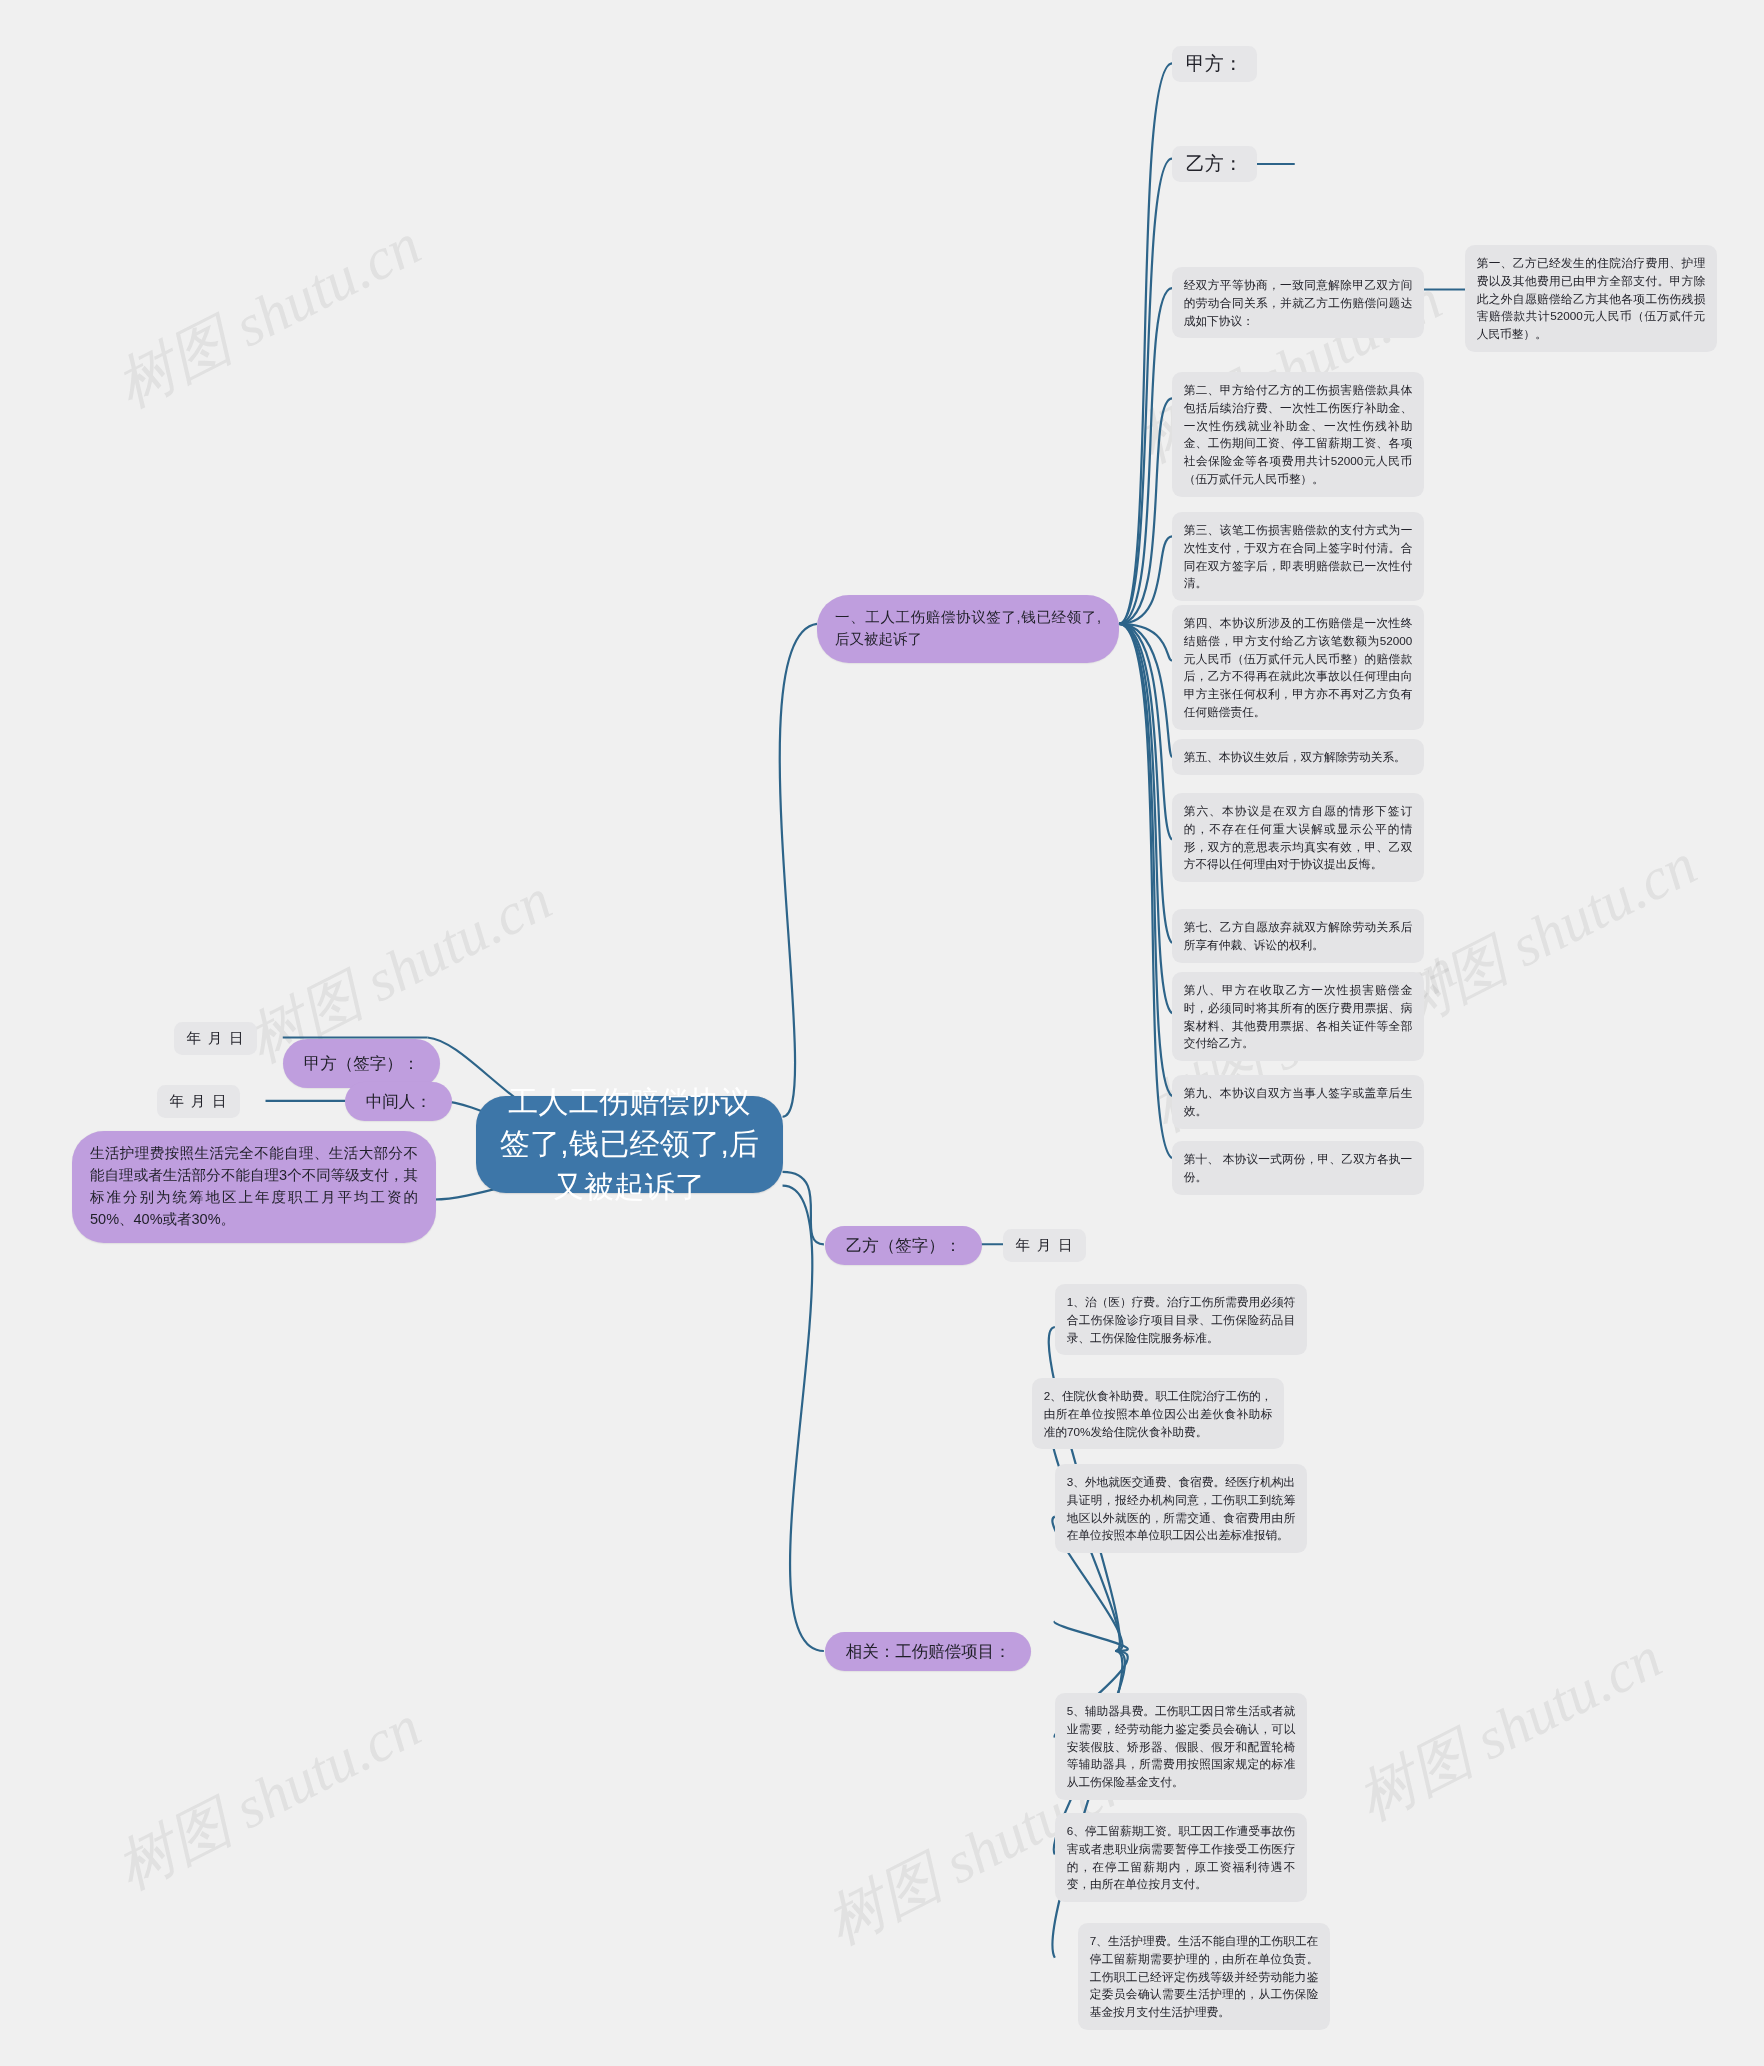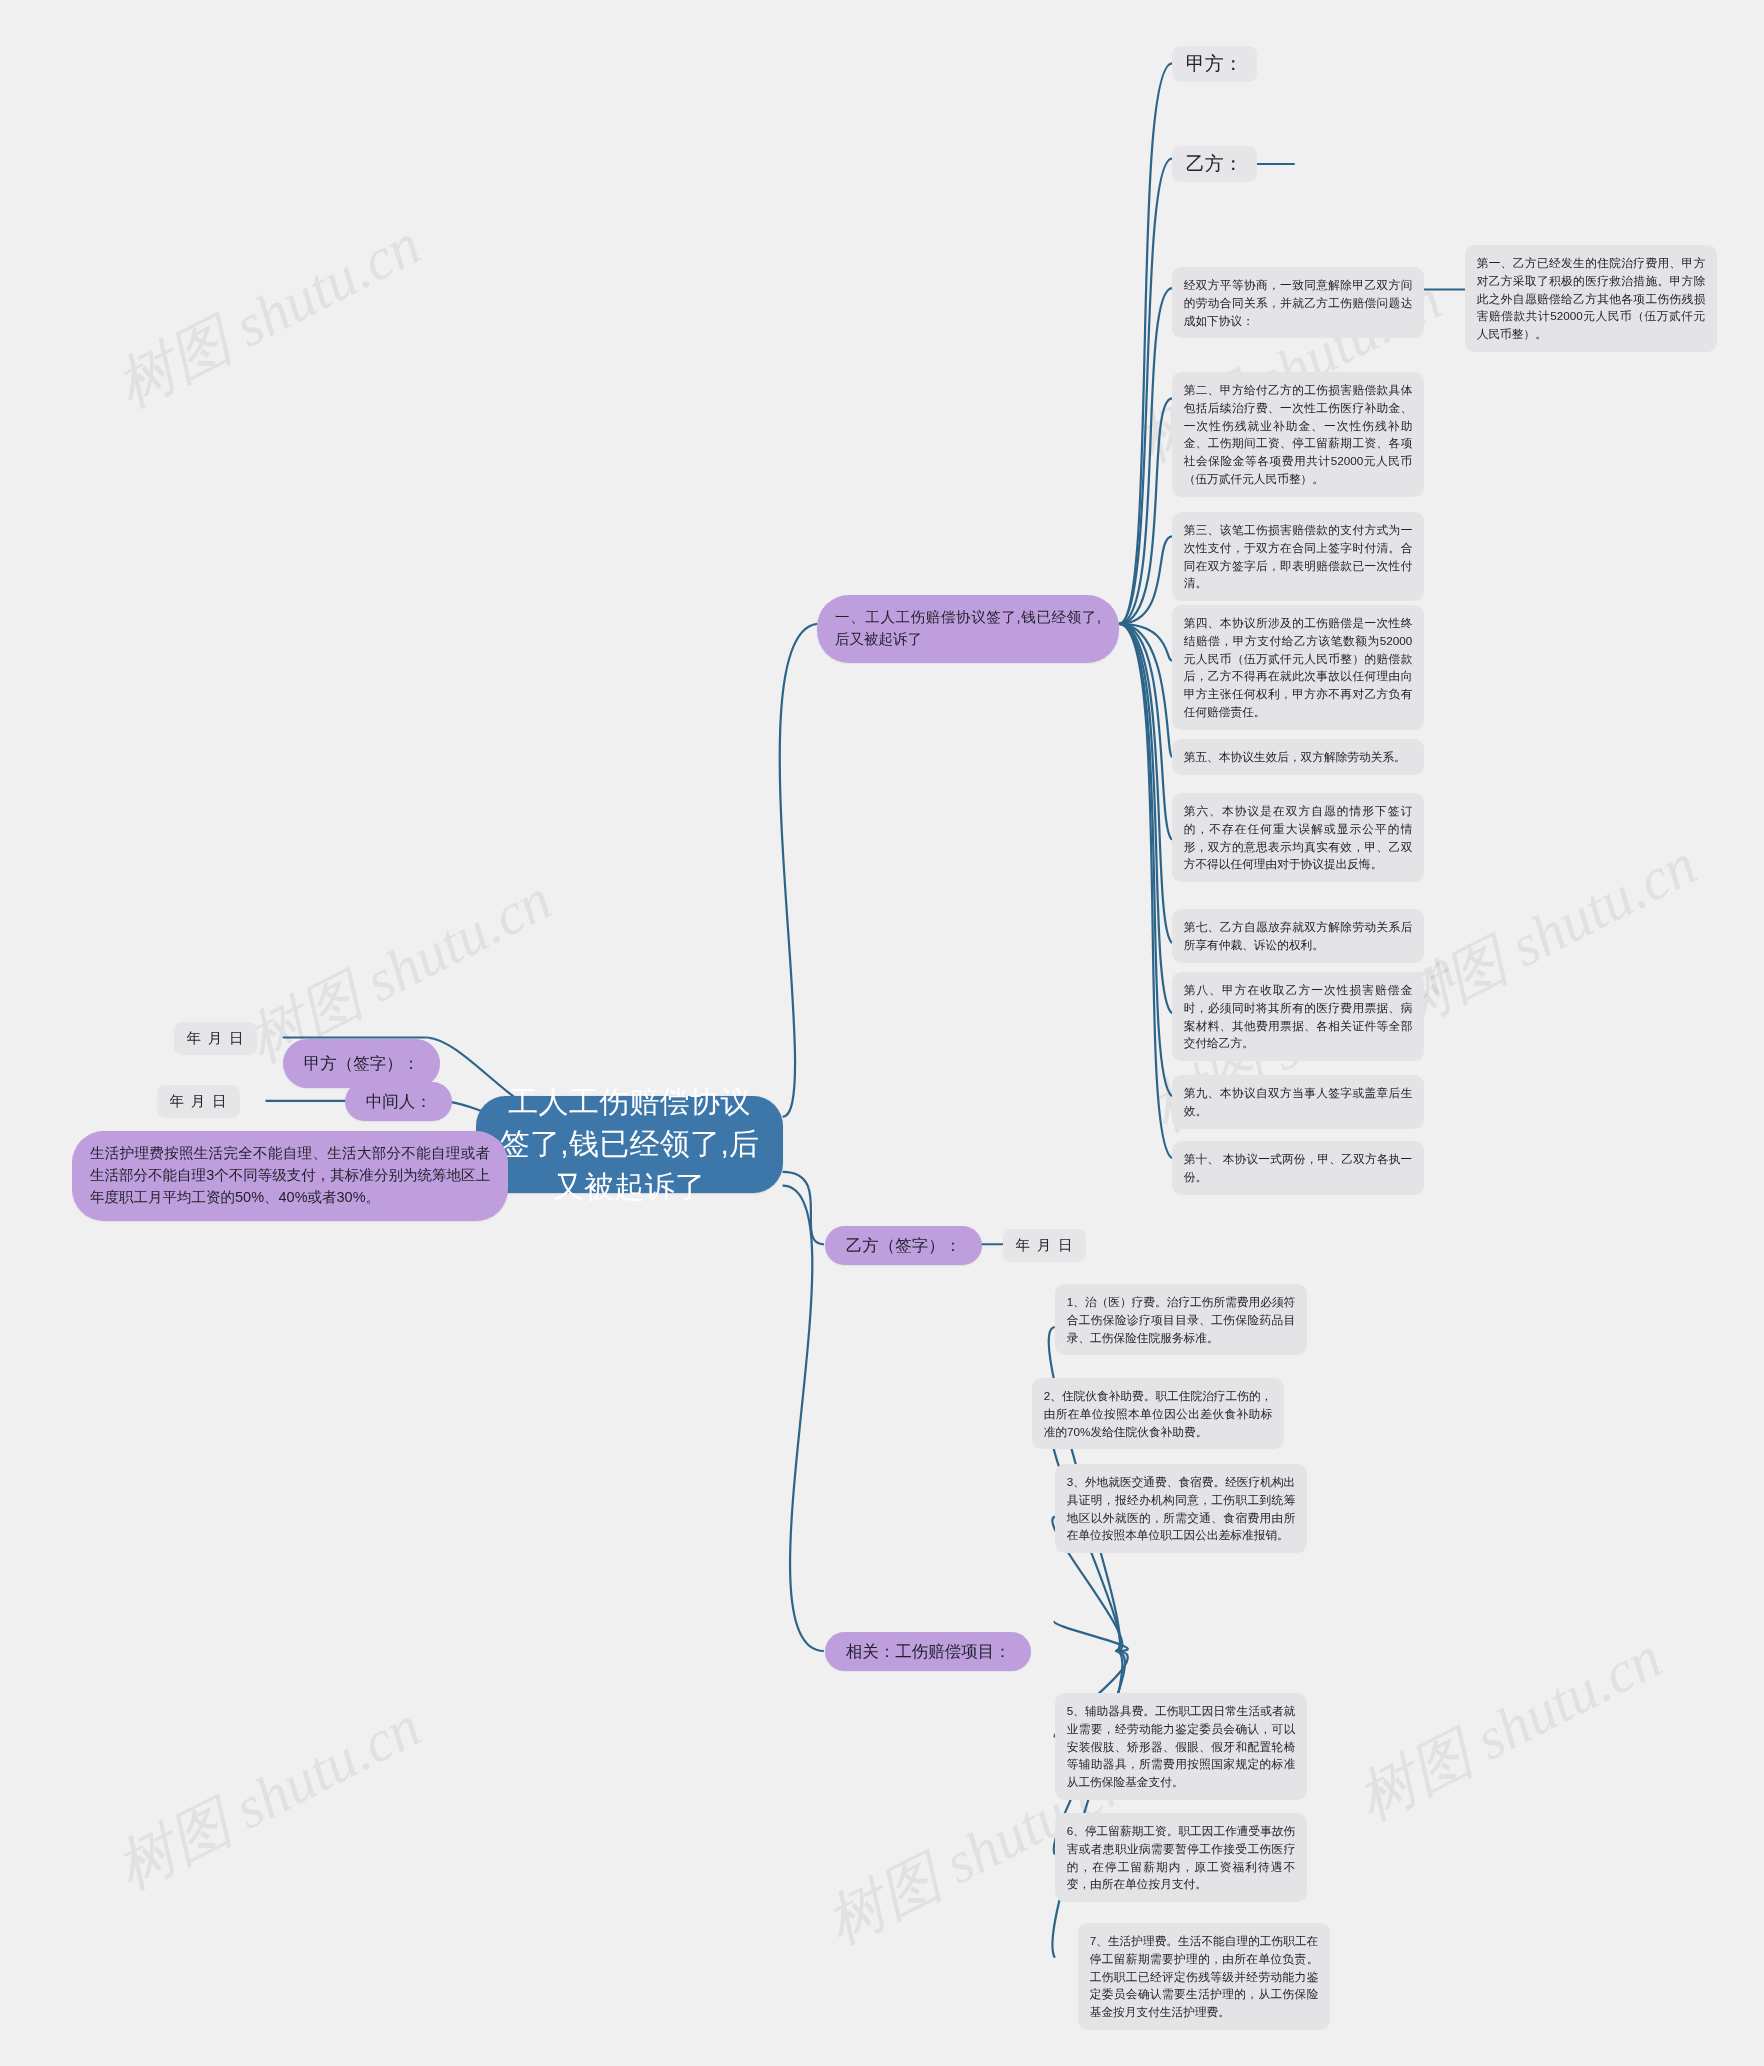--- a/index.html
+++ b/index.html
@@ -168,32 +168,32 @@
   <div class="node root" style="left:476px; top:1096px; width:307px; height:97px;">工人工伤赔偿协议签了,钱已经领了,后又被起诉了</div>
 
   <div class="node leaf-sm" style="left:174px; top:1022px; height:33px;">年 月 日</div>
 
   <div class="node pill" style="left:283px; top:1039px; height:49px;">甲方（签字）：</div>
 
   <div class="node leaf-sm" style="left:157px; top:1085px; height:33px;">年 月 日</div>
 
   <div class="node pill" style="left:345px; top:1082px; height:39px;">中间人：</div>
 
-  <div class="pill-block" style="position:absolute; left:72px; top:1131px; width:436px;">生活护理费按照生活完全不能自理、生活大部分不能自理或者生活部分不能自理3个不同等级支付，其标准分别为统筹地区上年度职工月平均工资的50%、40%或者30%。</div>
+  <div class="pill-block" style="position:absolute; left:72px; top:1131px; width:364px;">生活护理费按照生活完全不能自理、生活大部分不能自理或者生活部分不能自理3个不同等级支付，其标准分别为统筹地区上年度职工月平均工资的50%、40%或者30%。</div>
 
   <div class="pill-block pill-lg" style="position:absolute; left:817px; top:595px; width:302px;">一、工人工伤赔偿协议签了,钱已经领了,后又被起诉了</div>
 
   <div class="leaf-tag" style="position:absolute; left:1172px; top:46px; height:36px;">甲方：</div>
 
   <div class="leaf-tag" style="position:absolute; left:1172px; top:146px; height:36px;">乙方：</div>
 
 
   <div class="leaf" style="position:absolute; left:1172px; top:267px; width:252px;">经双方平等协商，一致同意解除甲乙双方间的劳动合同关系，并就乙方工伤赔偿问题达成如下协议：</div>
 
-  <div class="leaf" style="position:absolute; left:1465px; top:245px; width:252px;">第一、乙方已经发生的住院治疗费用、甲方对乙方采取了积极的医疗救治措施。甲方除此之外自愿赔偿给乙方其他各项工伤伤残损害赔偿款共计52000元人民币（伍万贰仟元人民币整）。</div>
+  <div class="leaf" style="position:absolute; left:1465px; top:245px; width:252px;">第一、乙方已经发生的住院治疗费用、护理费以及其他费用已由甲方全部支付。甲方除此之外自愿赔偿给乙方其他各项工伤伤残损害赔偿款共计52000元人民币（伍万贰仟元人民币整）。</div>
 
   <div class="leaf" style="position:absolute; left:1172px; top:372px; width:252px;">第二、甲方给付乙方的工伤损害赔偿款具体包括后续治疗费、一次性工伤医疗补助金、一次性伤残就业补助金、一次性伤残补助金、工伤期间工资、停工留薪期工资、各项社会保险金等各项费用共计52000元人民币（伍万贰仟元人民币整）。</div>
 
   <div class="leaf" style="position:absolute; left:1172px; top:512px; width:252px;">第三、该笔工伤损害赔偿款的支付方式为一次性支付，于双方在合同上签字时付清。合同在双方签字后，即表明赔偿款已一次性付清。</div>
 
   <div class="leaf" style="position:absolute; left:1172px; top:605px; width:252px;">第四、本协议所涉及的工伤赔偿是一次性终结赔偿，甲方支付给乙方该笔数额为52000元人民币（伍万贰仟元人民币整）的赔偿款后，乙方不得再在就此次事故以任何理由向甲方主张任何权利，甲方亦不再对乙方负有任何赔偿责任。</div>
 
   <div class="leaf" style="position:absolute; left:1172px; top:739px; width:252px;">第五、本协议生效后，双方解除劳动关系。</div>
 
   <div class="leaf" style="position:absolute; left:1172px; top:793px; width:252px;">第六、本协议是在双方自愿的情形下签订的，不存在任何重大误解或显示公平的情形，双方的意思表示均真实有效，甲、乙双方不得以任何理由对于协议提出反悔。</div>

